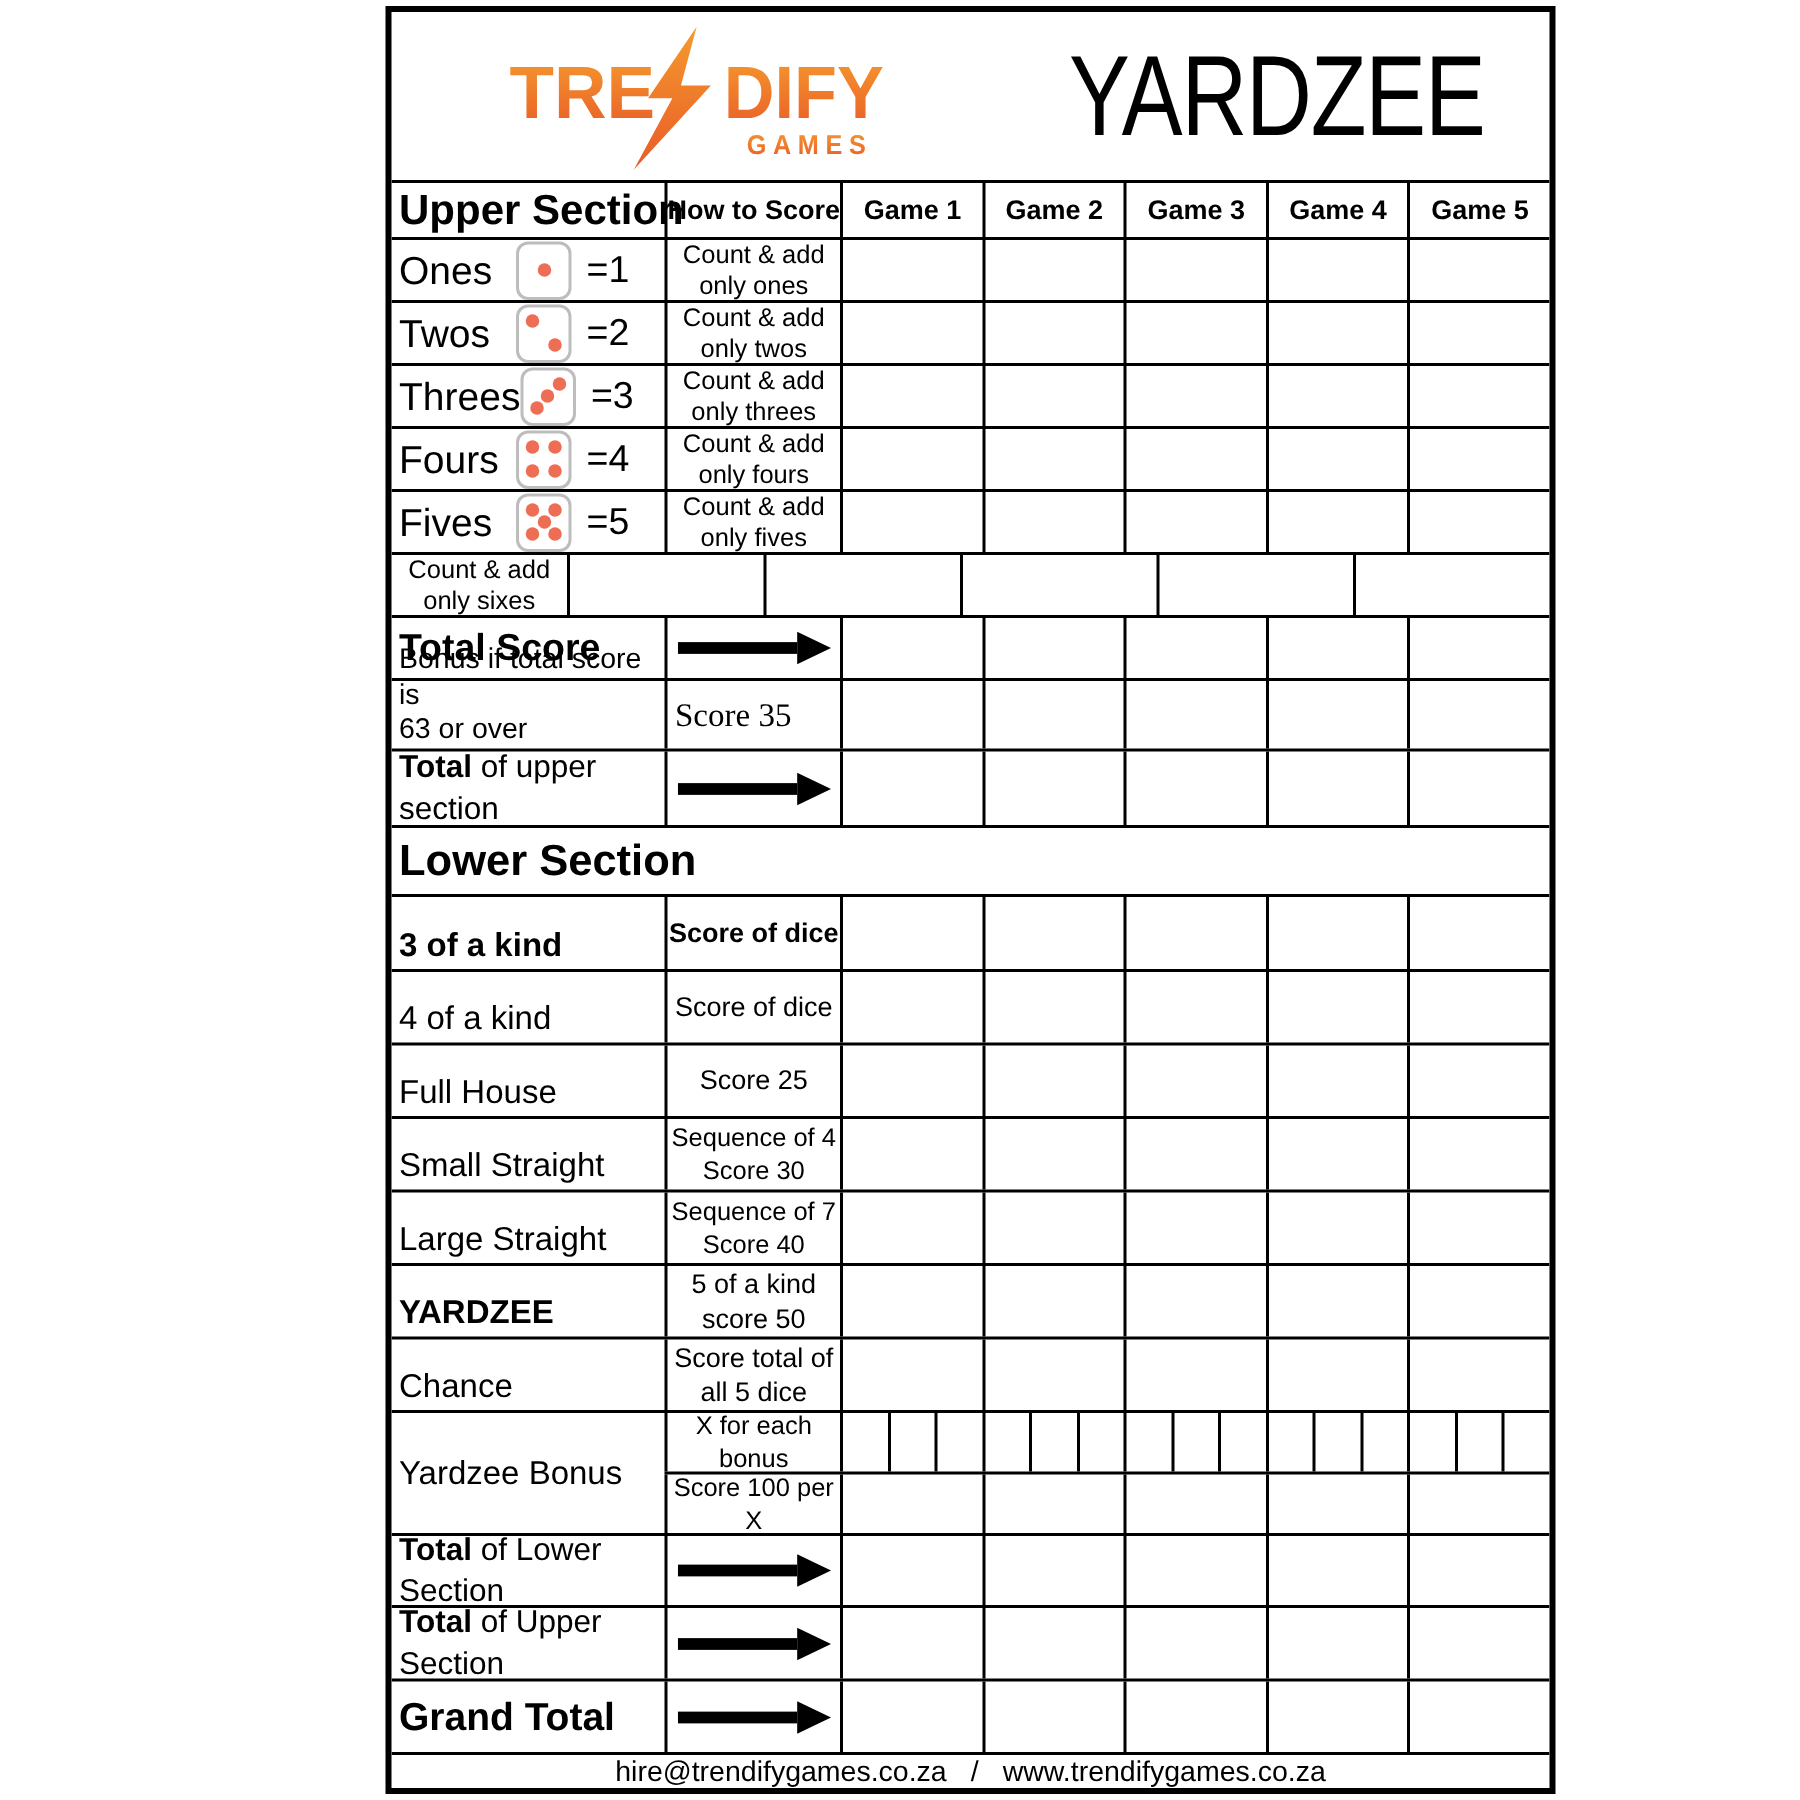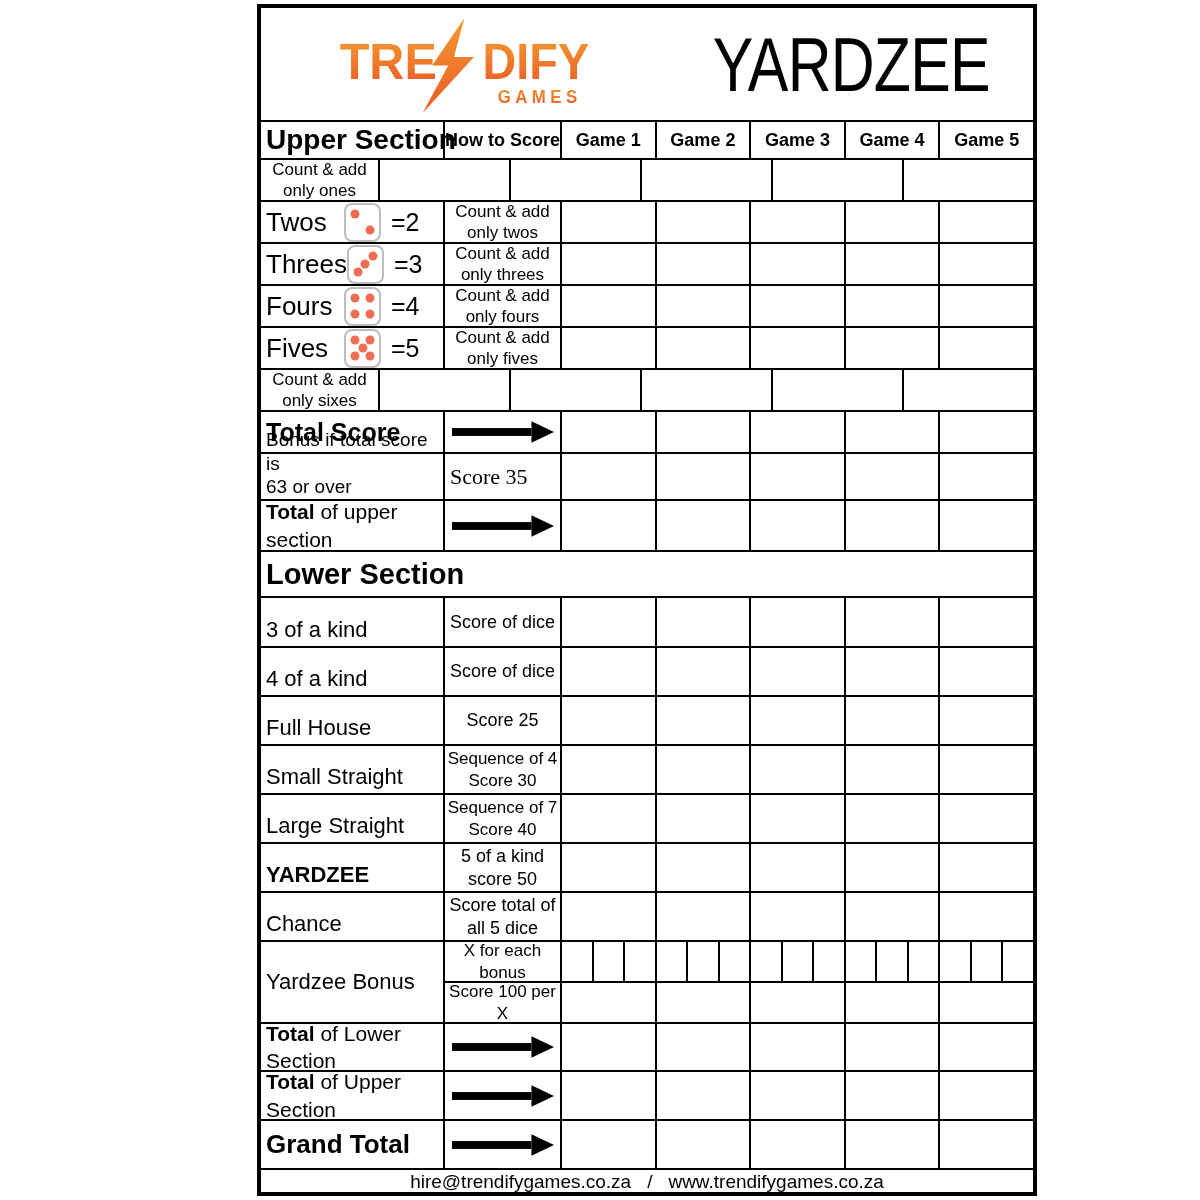--- a/index.html
+++ b/index.html
@@ -15,21 +15,21 @@
   .col-game{flex:1 1 0;}
 
   
   .r-header{height:112px;}
   .r-colhdr{height:38px;}
   .r-dice{height:42px;}
   .r-totalscore{height:42px;}
   .r-bonus{height:47px;}
   .r-totaluppermid{height:51px;}
   .r-lowerhdr{height:46px;}
-  .r-lower-first{height:50px;}
+  .r-lower-first{height:50px;font-weight:bold;}
   .r-lower{height:49px;}
   .r-ybonus{height:82px;}
   .r-totallower{height:48px;}
   .r-totalupper{height:49px;}
   .r-grand{height:49px;}
   .r-footer{height:24px;}
 
   
   .logo{position:absolute;left:72px;top:8px;width:280px;height:100px;overflow:visible;}
   .logo-main{font-family:"Liberation Sans",sans-serif;font-weight:bold;font-size:52px;}
@@ -108,20 +108,27 @@
     <div class="cell col-label sec-hdr">Upper Section</div>
     <div class="cell col-hts col-hdr-txt">How to Score</div>
     <div class="cell col-game col-hdr-txt">Game 1</div>
     <div class="cell col-game col-hdr-txt">Game 2</div>
     <div class="cell col-game col-hdr-txt">Game 3</div>
     <div class="cell col-game col-hdr-txt">Game 4</div>
     <div class="cell col-game col-hdr-txt">Game 5</div>
   </div>
 
   <div class="row r-dice">
+    <div class="cell col-label dice-cell">
+      <span class="u-lbl">Ones</span>
+      <span class="die">
+          <span class="pip" style="left: 50%; top: 50%;"></span>
+        </span>
+      <span class="eq">=1</span>
+    </div>
     <div class="cell col-hts how">
       <div>Count &amp; add</div>
       <div>only ones</div>
     </div>
     <div class="cell col-game"></div>
     <div class="cell col-game"></div>
     <div class="cell col-game"></div>
     <div class="cell col-game"></div>
     <div class="cell col-game"></div>
   </div>

